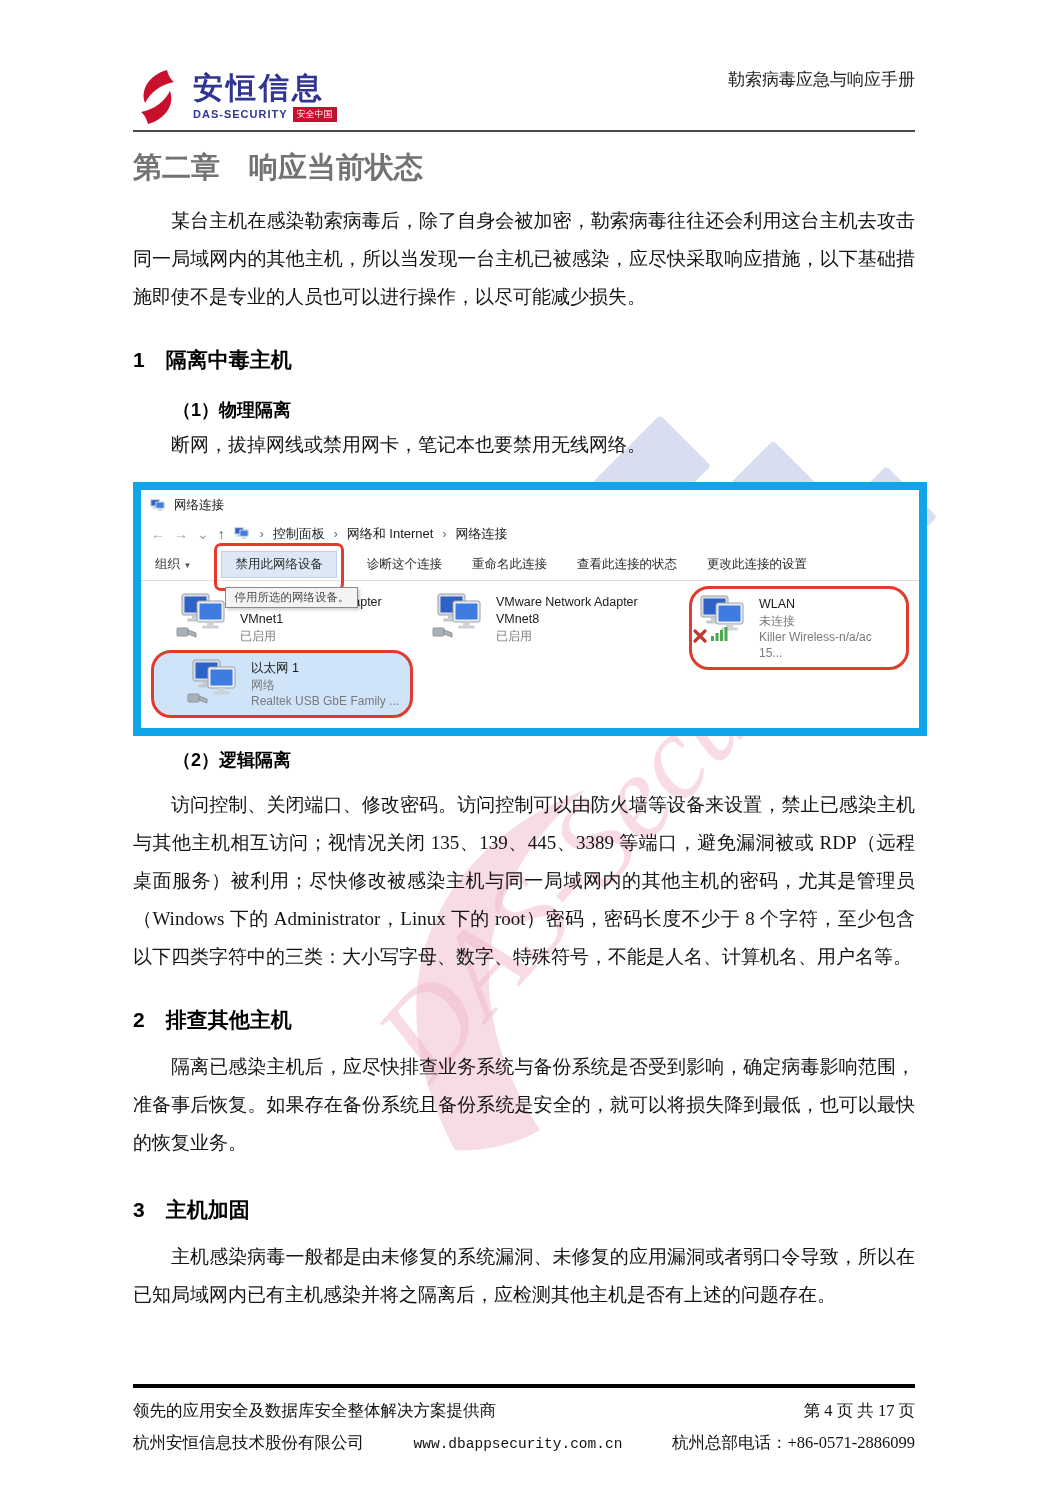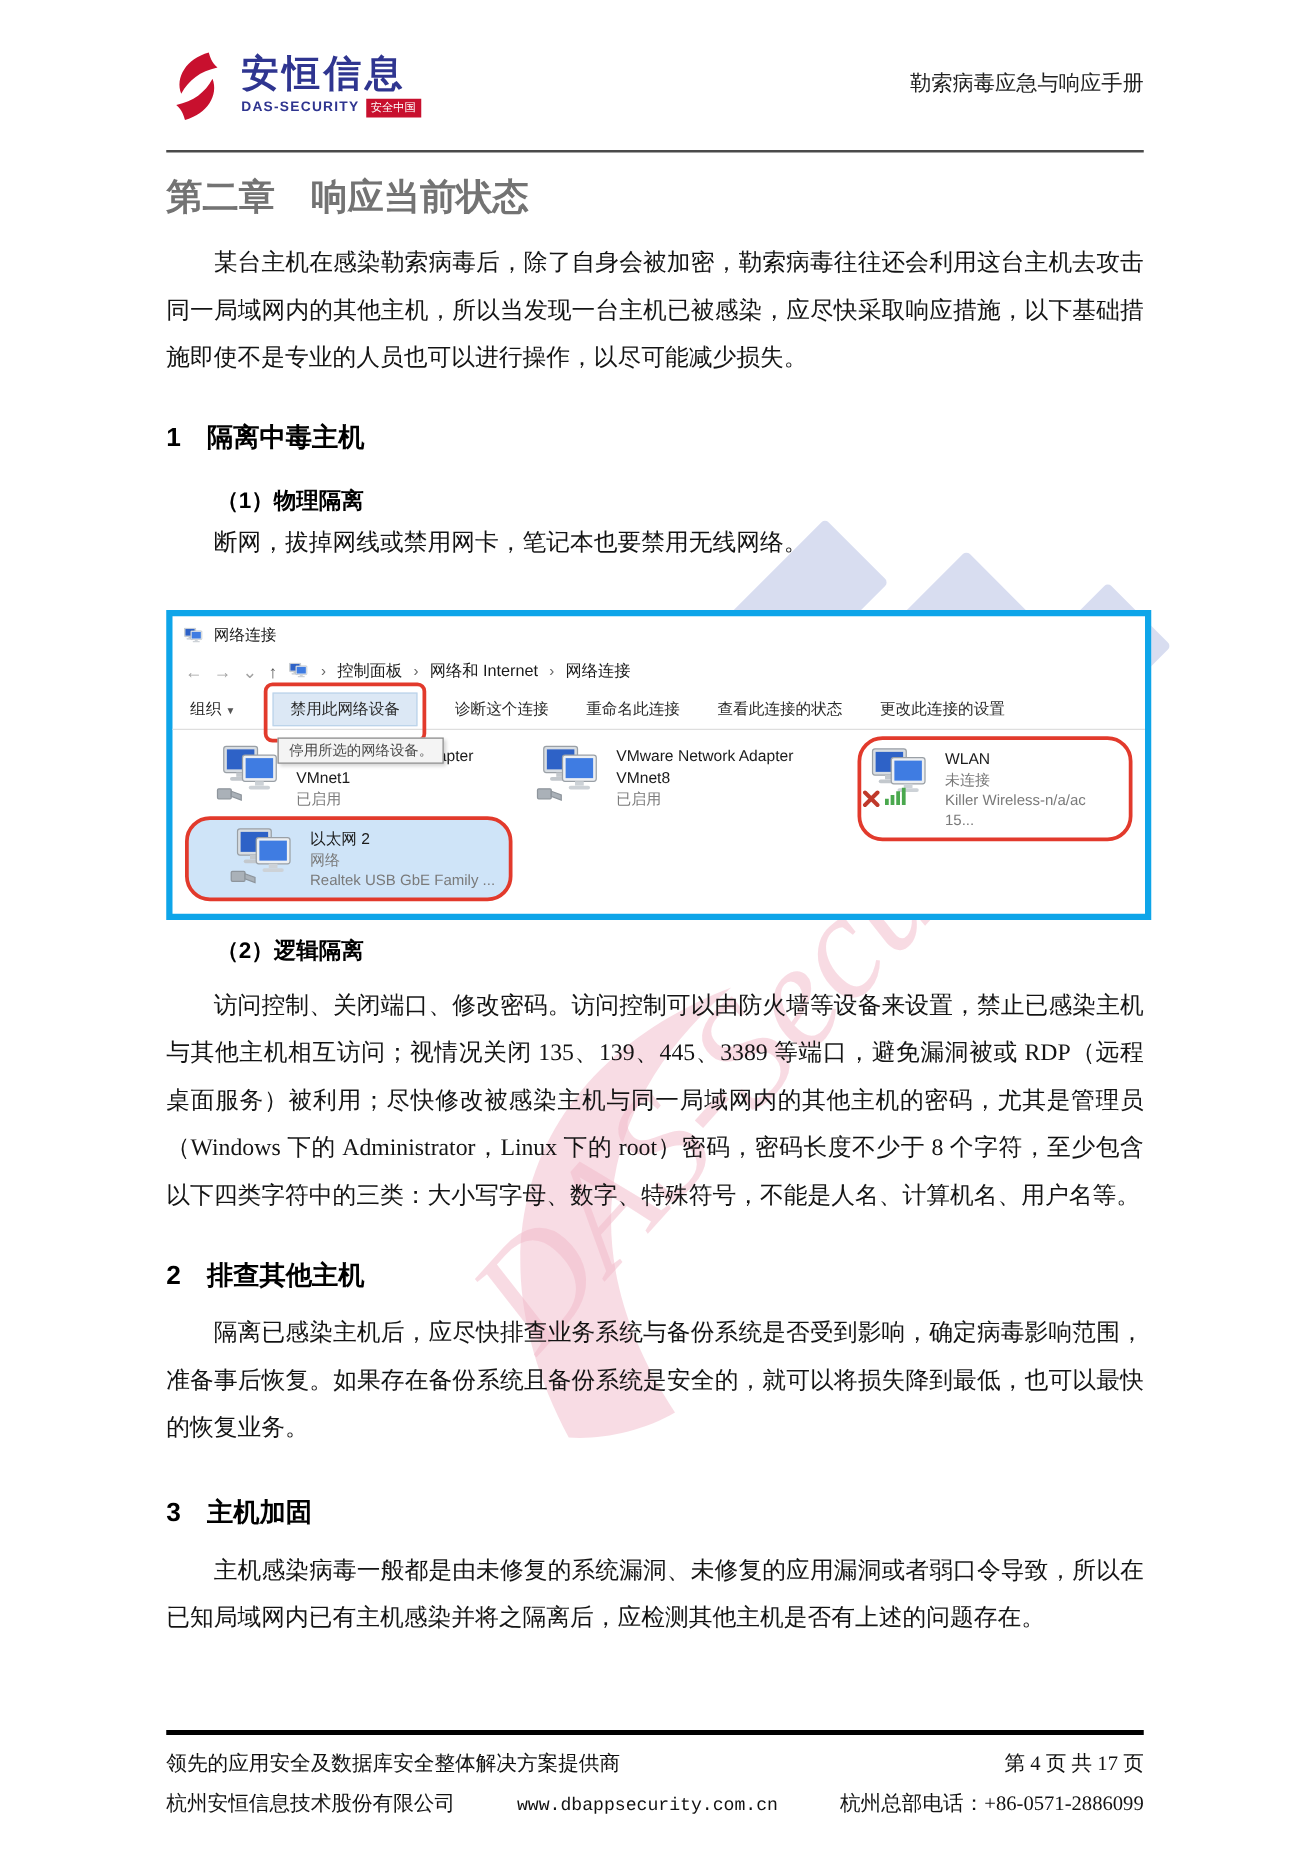--- a/index.html
+++ b/index.html
@@ -2,22 +2,22 @@
 <html><head>
 <meta charset="utf-8">
 <style>
   html,body{margin:0;padding:0;background:#888;}
   .page{position:relative;width:1048px;height:1488px;margin:0 auto;background:#ffffff;overflow:hidden;
         font-family:"Liberation Serif",serif;color:#141414;}
   .watermark{position:absolute;left:0;top:0;z-index:1;pointer-events:none;}
   .content{position:absolute;left:133px;width:782px;top:0;z-index:2;}
 
   
-  .header{display:flex;justify-content:space-between;align-items:center;
-          padding-top:40px;padding-bottom:22px;border-bottom:2px solid #4a4a4a;}
+  .header{display:flex;justify-content:space-between;align-items:flex-start;
+          padding-top:40px;padding-bottom:4px;border-bottom:2px solid #4a4a4a;margin-top:28px;}
   .logo{display:flex;align-items:center;gap:8px;}
   .logo-text{display:flex;flex-direction:column;}
   .logo-cn{font-family:"Liberation Sans",sans-serif;font-weight:bold;font-size:30px;
            color:#2f3590;letter-spacing:3px;line-height:1;}
   .logo-sub{display:flex;align-items:center;gap:5px;margin-top:4px;}
   .logo-en{font-family:"Liberation Sans",sans-serif;font-weight:bold;font-size:11px;
            color:#2f3590;letter-spacing:1px;}
   .logo-tag{font-family:"Liberation Sans",sans-serif;font-size:9px;color:#fff;
             background:#c8102e;padding:1px 4px;}
   .doc-title{font-size:17px;color:#222;padding-bottom:6px;}
@@ -26,22 +26,22 @@
   .chapter{font-family:"Liberation Sans",sans-serif;font-weight:bold;font-size:29px;
            margin:16px 0 0;color:#737373;}
   .h-sec{font-family:"Liberation Sans",sans-serif;font-weight:bold;font-size:22px;margin:36px 0 0;color:#000;}
   .h-num{font-family:"Liberation Sans",sans-serif;font-weight:bold;font-size:21px;margin:30px 0 0;color:#000;}
   .h-sub{font-family:"Liberation Sans",sans-serif;font-weight:bold;font-size:18px;
          margin:24px 0 0 40px;color:#000;}
   .para{font-size:19px;line-height:38px;text-align:justify;text-indent:2em;margin:14px 0 0;}
   .para.tight{margin-top:4px;}
 
   
-  .shot{position:relative;margin-top:34px;width:778px;height:238px;background:#fff;
-        border:5px solid #0ea5e9;font-family:"Liberation Sans",sans-serif;}
+  .shot{position:relative;margin-top:18px;width:778px;height:238px;background:#fff;
+        border:8px solid #0ea5e9;font-family:"Liberation Sans",sans-serif;}
   .win-titlebar{height:27px;display:flex;align-items:center;gap:7px;padding:2px 9px 0;
                 font-size:12.5px;color:#1a1a1a;}
   .win-nav{height:30px;display:flex;align-items:center;gap:9px;padding:0 10px;font-size:13px;
            color:#444;}
   .nav-arrow{color:#a3a3a3;font-size:14px;}
   .nav-up{color:#555;font-size:14px;}
   .crumb-sep{color:#666;font-size:12px;}
   .crumb{color:#1a1a1a;}
   .win-toolbar{position:relative;height:31px;display:flex;align-items:center;padding:0 14px;
                font-size:12.5px;color:#2b2b2b;border-bottom:1px solid #dedede;z-index:4;}
@@ -236,21 +236,21 @@
       <div class="adapter-box selected" style="left:10px;top:160px;width:240px;">
         <span class="ad-icon" style="margin-left:30px;">
           <svg width="50" height="42" viewBox="0 0 50 42">
               <use href="#pcs"></use>
             </svg>
           <svg class="ad-ov" style="left:-6px;bottom:-4px;" width="24" height="18" viewBox="0 0 24 18">
               <use href="#rj45"></use>
             </svg>
         </span>
         <span class="ad-texts">
-          <div class="nm">以太网 2</div>
+          <div class="nm">以太网 1</div>
           <div class="ln">网络</div>
           <div class="ln">Realtek USB GbE Family ...</div>
         </span>
       </div>
     </div>
 
     <h4 class="h-sub" style="margin-top:12px;">（2）逻辑隔离</h4>
     <p class="para">访问控制、关闭端口、修改密码。访问控制可以由防火墙等设备来设置，禁止已感染主机与其他主机相互访问；视情况关闭 135、139、445、3389 等端口，避免漏洞被或 RDP（远程桌面服务）被利用；尽快修改被感染主机与同一局域网内的其他主机的密码，尤其是管理员（Windows 下的 Administrator，Linux 下的 root）密码，密码长度不少于 8 个字符，至少包含以下四类字符中的三类：大小写字母、数字、特殊符号，不能是人名、计算机名、用户名等。</p>
 
     <h3 class="h-num">2　排查其他主机</h3>

